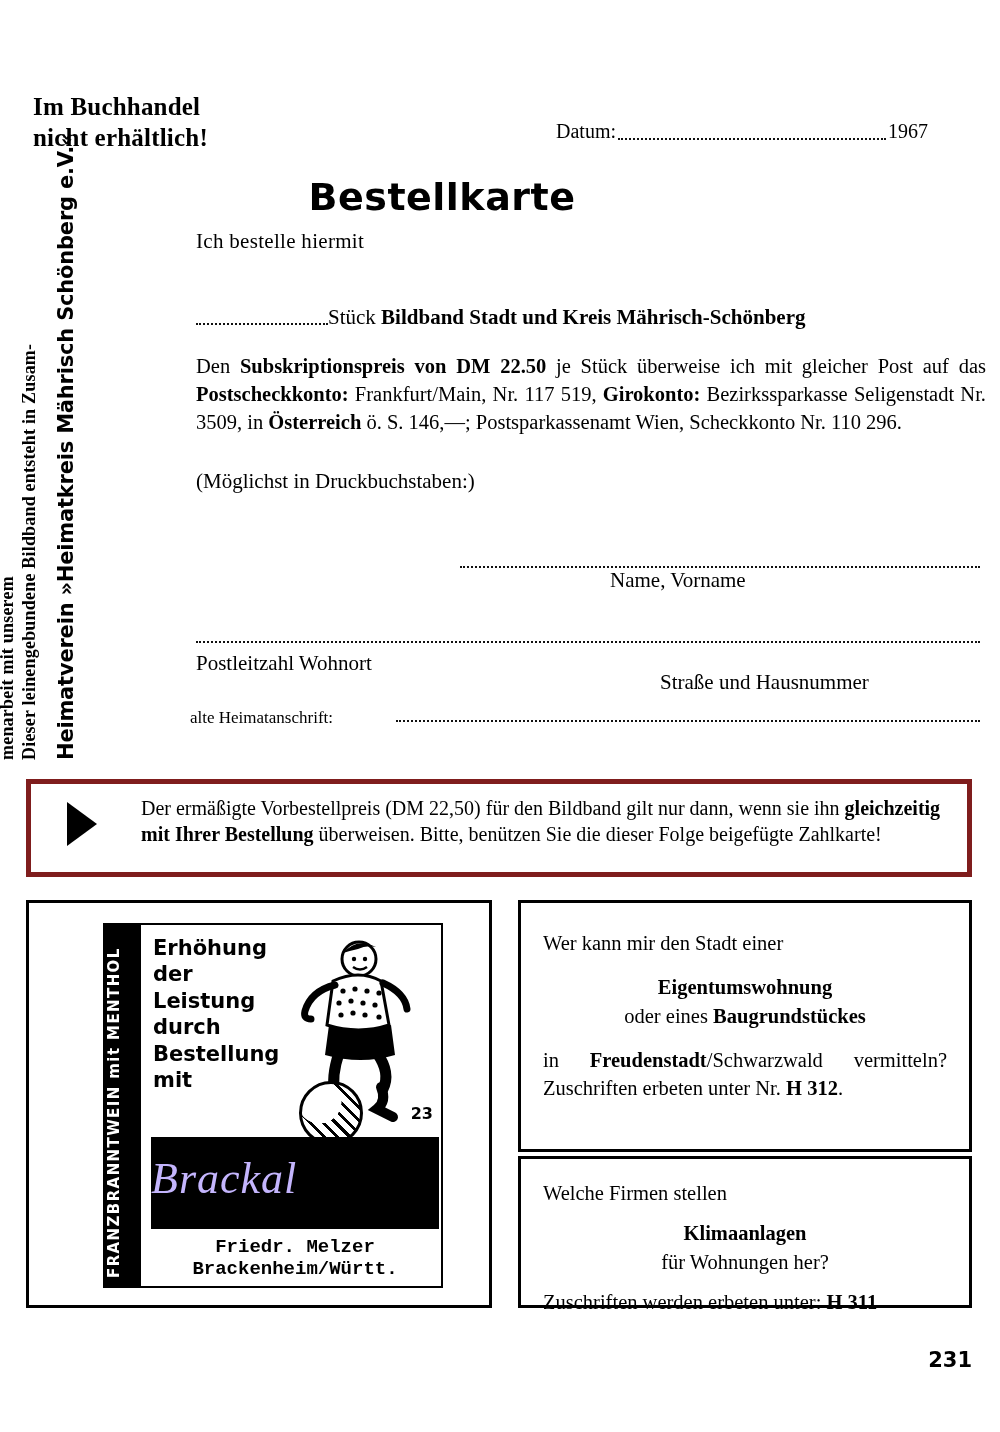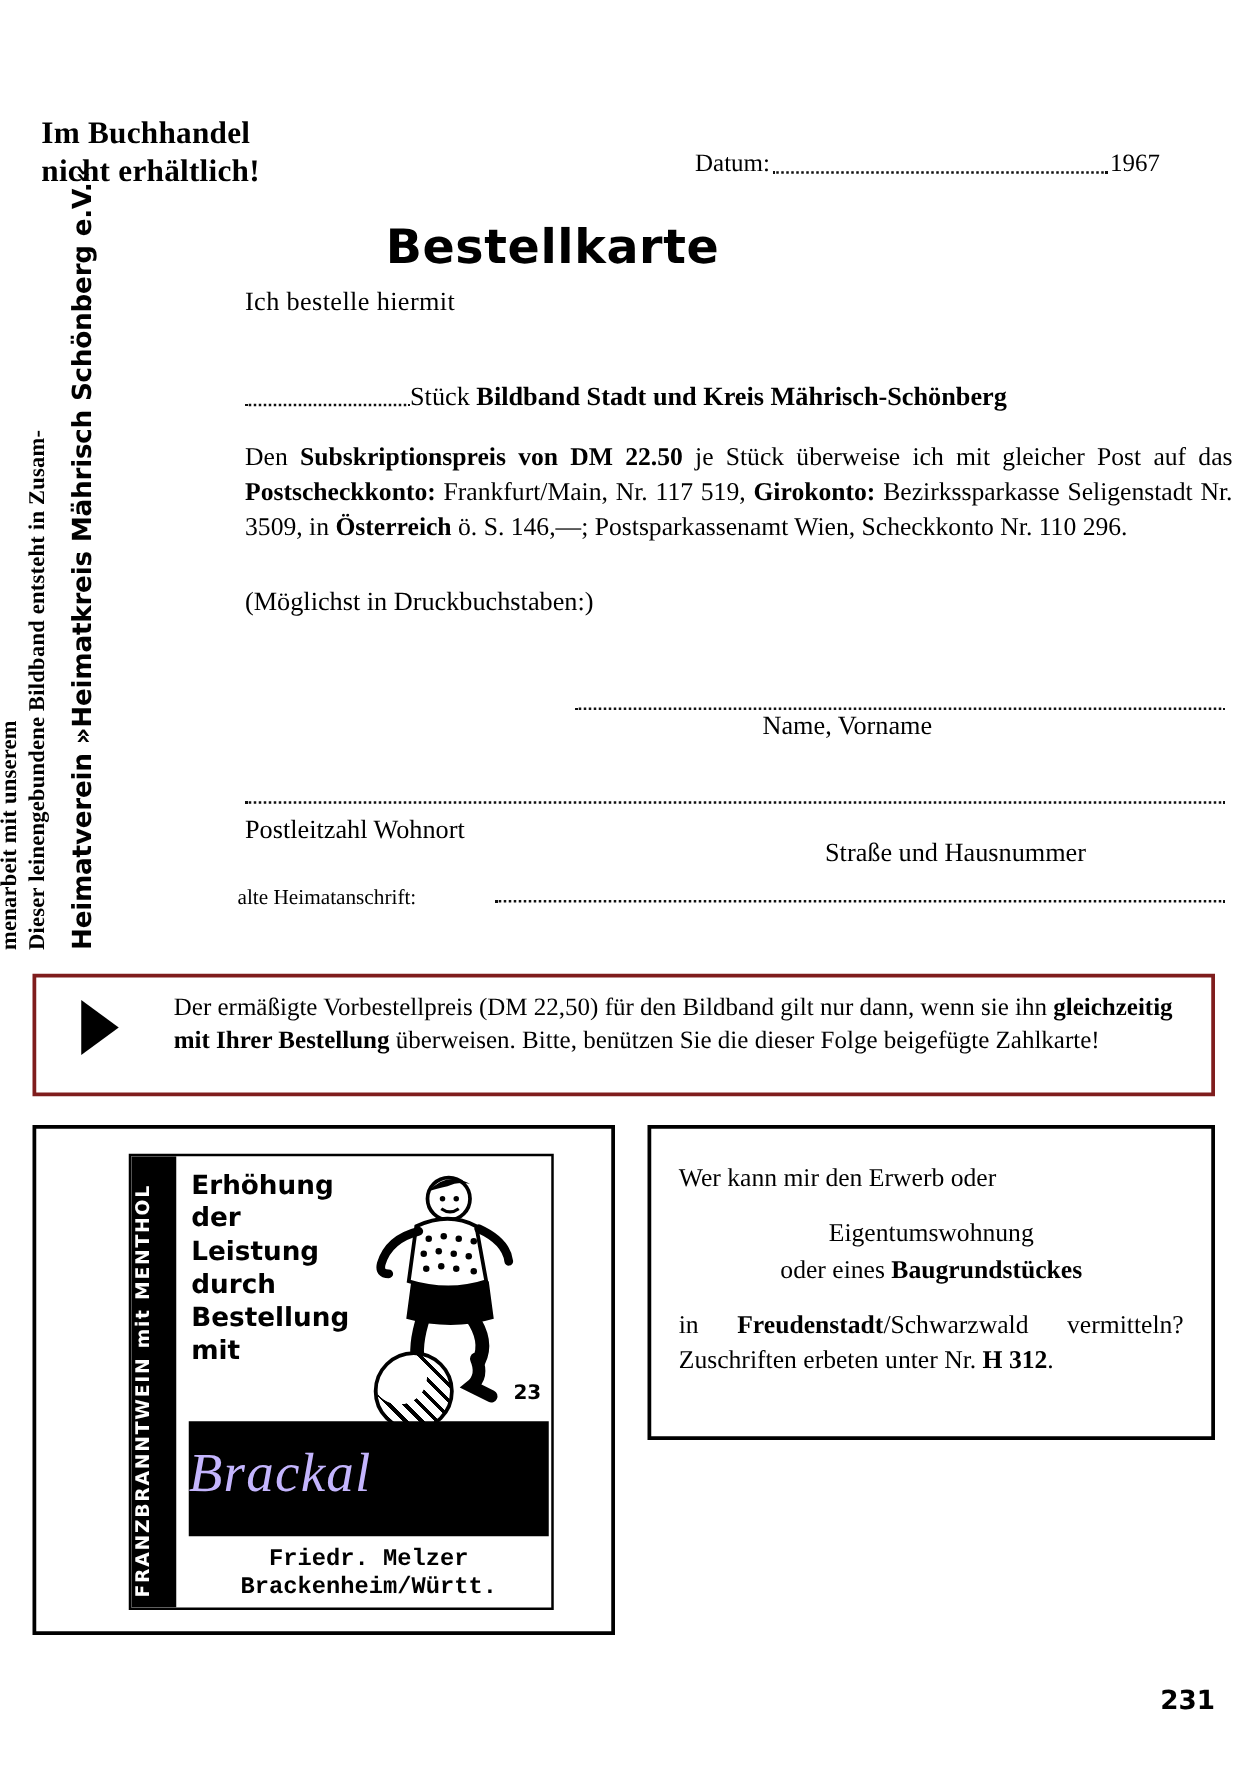--- a/index.html
+++ b/index.html
@@ -164,21 +164,21 @@
     font-size: 17px;
   }
 
   
   .notice {
     position: absolute;
     left: 26px;
     top: 779px;
     width: 946px;
     height: 98px;
-    border: 3px solid #7f1d1d;
+    border: 5px solid #7f1d1d;
     box-sizing: border-box;
   }
   .arrow {
     position: absolute;
     left: 36px;
     top: 18px;
     width: 0; height: 0;
     border-top: 22px solid transparent;
     border-bottom: 22px solid transparent;
     border-left: 30px solid #000;
@@ -319,21 +319,21 @@
     height: 152px;
     border: 3px solid #000;
     box-sizing: border-box;
   }
   .bx-line {
     font-size: 20.5px;
     line-height: 1.38;
   }
   .bx-pad { padding: 26px 22px 0 22px; }
   .bx-center { text-align: center; }
-  .bx-bold { font-weight: normal; }
+  .bx-bold { font-weight: bold; }
   .just { text-align: justify; }
   .mt10 { margin-top: 12px; }
   .mt14 { margin-top: 16px; }
 
   .pageno {
     position: absolute;
     right: 28px;
     top: 1348px;
     font-family: "DejaVu Sans", sans-serif;
     font-size: 21px;
@@ -456,27 +456,37 @@
       <div class="ad-logo">
         <span>Brackal</span>
       </div>
 
       <div class="ad-footer">Friedr. Melzer Brackenheim/Württ.</div>
     </div>
   </div>
 
   <div class="box-r1">
     <div class="bx-pad">
-      <div class="bx-line">Wer kann mir den Erwerb oder</div>
+      <div class="bx-line">Wer kann mir den Stadt einer</div>
       <div class="bx-line bx-center bx-bold mt14">Eigentumswohnung</div>
       <div class="bx-line bx-center">
         <span>oder eines </span><b>Baugrundstückes</b>
       </div>
       <div class="bx-line just mt14">
         <span>in </span><b>Freudenstadt</b><span>/Schwarzwald vermitteln? Zuschriften erbeten unter Nr. </span><b>H 312</b><span>.</span>
       </div>
     </div>
   </div>
 
+  <div class="box-r2">
+    <div class="bx-pad" style="padding-top:20px;">
+      <div class="bx-line">Welche Firmen stellen</div>
+      <div class="bx-line bx-center bx-bold mt10">Klimaanlagen</div>
+      <div class="bx-line bx-center">für Wohnungen her?</div>
+      <div class="bx-line mt10">
+        <span>Zuschriften werden erbeten unter: </span><b>H 311</b>
+      </div>
+    </div>
+  </div>
 
   <div class="pageno">231</div>
 
 </div>
 
 </body></html>

